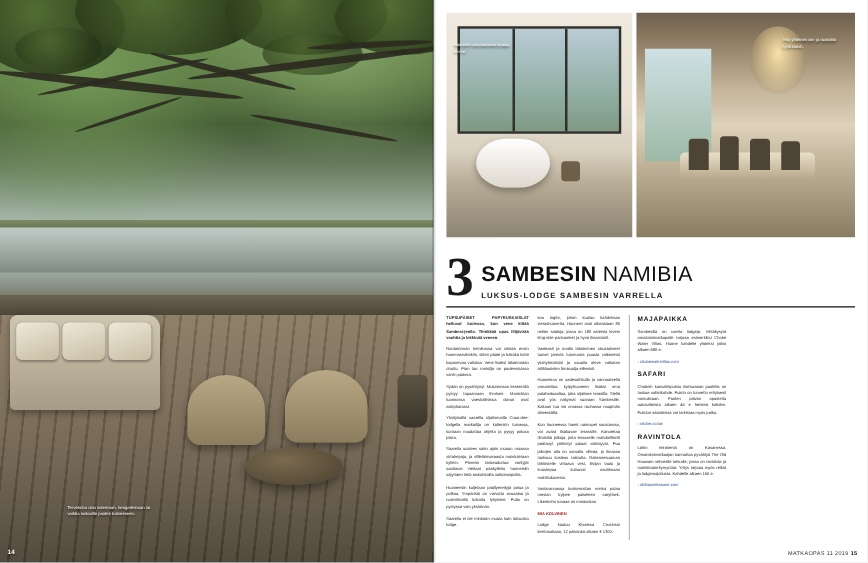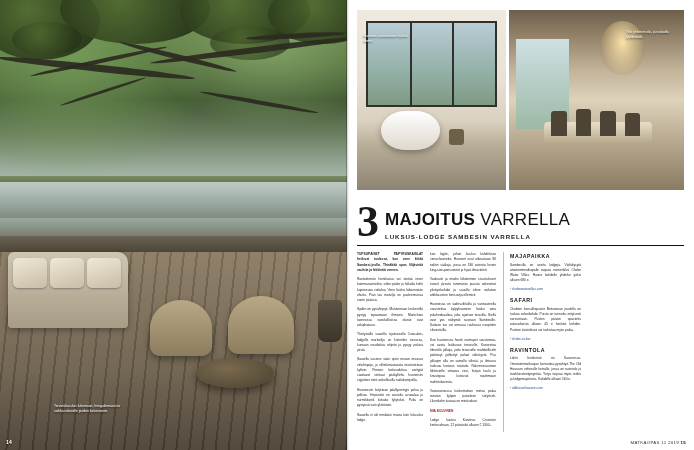--- a/index.html
+++ b/index.html
@@ -326,22 +326,22 @@
         <div class="dchair" style="left:52%; top:56%; width:9%; height:14%;"></div>
         <div class="dchair" style="left:66%; top:57%; width:9%; height:13%;"></div>
         <div class="photo-label" style="right:6px; top:20px; text-align:left;">Yksi yhteinen olo- ja ruokatila tyylikkäästi.</div>
       </div>
     </div>
 
     <div class="title-block">
       <div class="big-num">3</div>
       <div>
         <div class="title-main">
-          <span class="b">MAJOITUS</span>
-          <span class="l">VARRELLA</span>
+          <span class="b">SAMBESIN</span>
+          <span class="l">NAMIBIA</span>
         </div>
         <div class="title-sub">LUKSUS-LODGE SAMBESIN VARRELLA</div>
       </div>
     </div>
 
     <hr class="rule">
 
     <div class="body-cols">
 
       <div class="col col-1">

